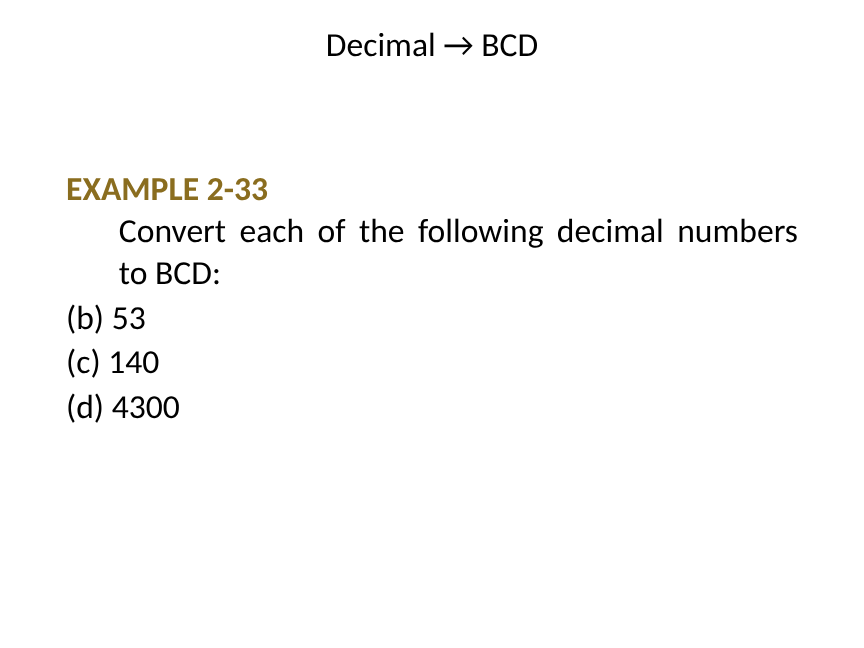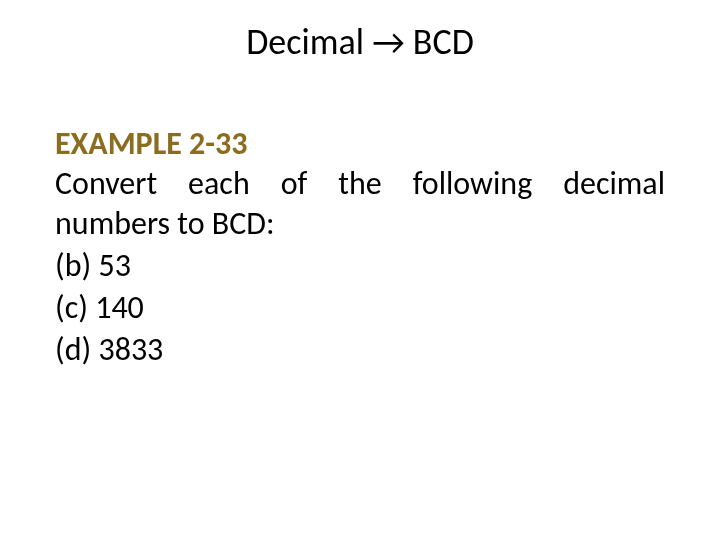--- a/index.html
+++ b/index.html
@@ -16,52 +16,53 @@
     height: 540px;
     position: relative;
     box-sizing: border-box;
   }
   .title {
     position: absolute;
     top: 20px;
     left: 0;
     width: 720px;
     text-align: center;
-    font-size: 36px;
+    font-size: 28px;
     font-weight: 400;
     color: #000000;
   }
   .body {
     position: absolute;
-    top: 124px;
+    top: 140px;
     left: 55px;
     width: 610px;
-    font-size: 32px;
+    font-size: 28px;
     line-height: 1.25;
     color: #000000;
   }
   .example-label {
     font-weight: 700;
     color: #8a6d1f;
   }
   .prompt {
     text-align: justify;
     text-justify: inter-word;
+    margin-left: 44px;
   }
   .item {
     margin-top: 2px;
   }
 </style>
 </head>
 <body>
 
 <div class="slide">
   <div class="title">Decimal → BCD</div>
   <div class="body">
     <div>
       <span class="example-label">EXAMPLE 2-33</span>
     </div>
     <div class="prompt">Convert each of the following decimal numbers to BCD:</div>
     <div class="item">(b) 53</div>
     <div class="item">(c) 140</div>
-    <div class="item">(d) 3833</div>
+    <div class="item">(d) 4300</div>
   </div>
 </div>
 
 </body></html>

